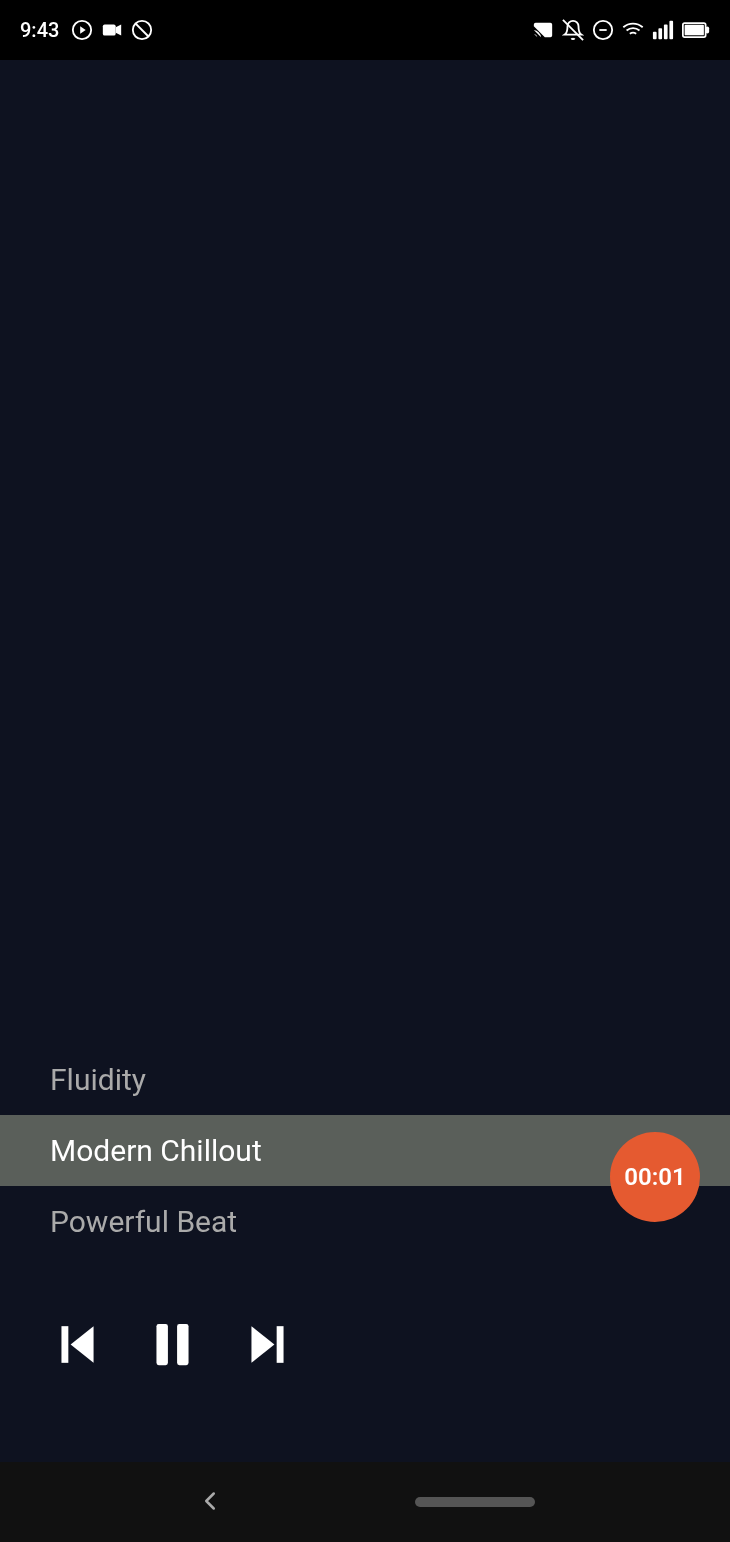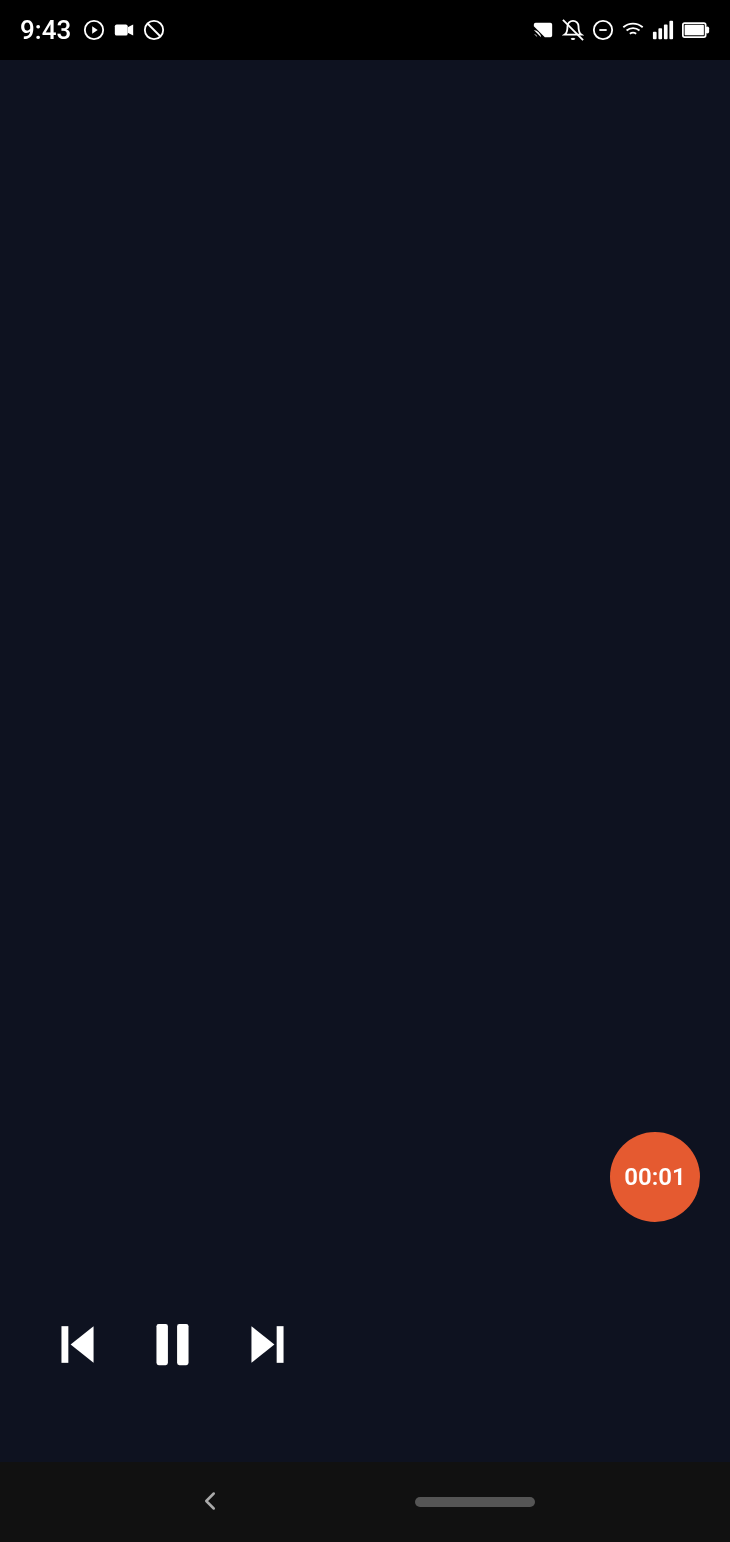--- a/index.html
+++ b/index.html
@@ -29,21 +29,21 @@
       padding: 0 20px;
     }
 
     .status-bar-left {
       display: flex;
       align-items: center;
       gap: 12px;
     }
 
     .status-time {
-      font-size: 26px;
+      font-size: 20px;
       font-weight: 500;
       color: #ffffff;
     }
 
     .status-icons-left {
       display: flex;
       align-items: center;
       gap: 8px;
       color: #ffffff;
       font-size: 18px;
@@ -211,20 +211,31 @@
     <svg width="28" height="22" viewBox="0 0 32 22" fill="white">
       <rect x="1" y="3" width="26" height="16" rx="2" fill="none" stroke="white" stroke-width="2"></rect>
       <rect x="3" y="5" width="22" height="12" rx="1" fill="white"></rect>
       <rect x="27" y="7" width="4" height="8" rx="2" fill="white"></rect>
     </svg>
   </div>
 </div>
 
 <div class="main-content">
 
+  <div class="track-list">
+    <div class="track-item">
+      <span>Fluidity</span>
+    </div>
+    <div class="track-item active">
+      <span>Modern Chillout</span>
+    </div>
+    <div class="track-item">
+      <span>Powerful Beat</span>
+    </div>
+  </div>
 
   <div class="controls">
     <button class="control-btn">
       <svg class="arrow-icon" viewBox="0 0 24 24">
         <polygon points="19,20 9,12 19,4" fill="white"></polygon>
         <rect x="5" y="4" width="3" height="16" fill="white"></rect>
       </svg>
     </button>
     <button class="control-btn">
       <svg class="pause-icon" viewBox="0 0 24 24">

